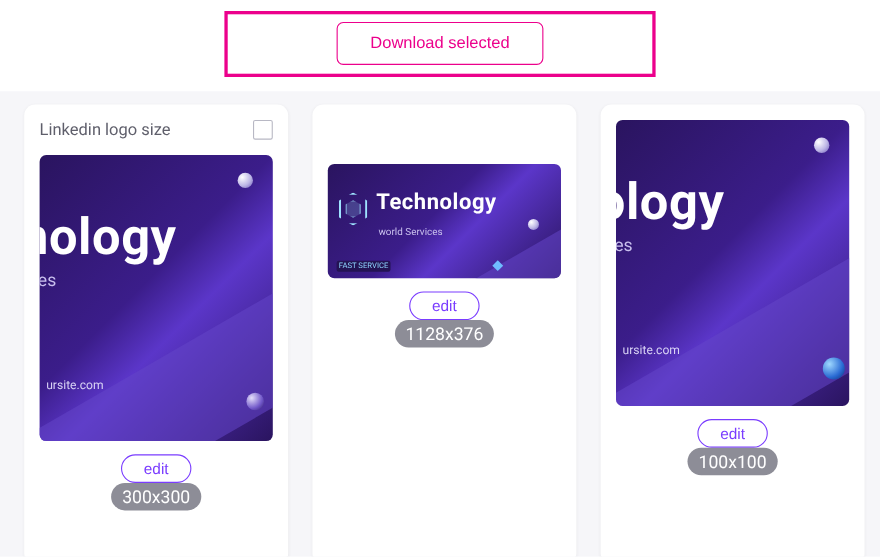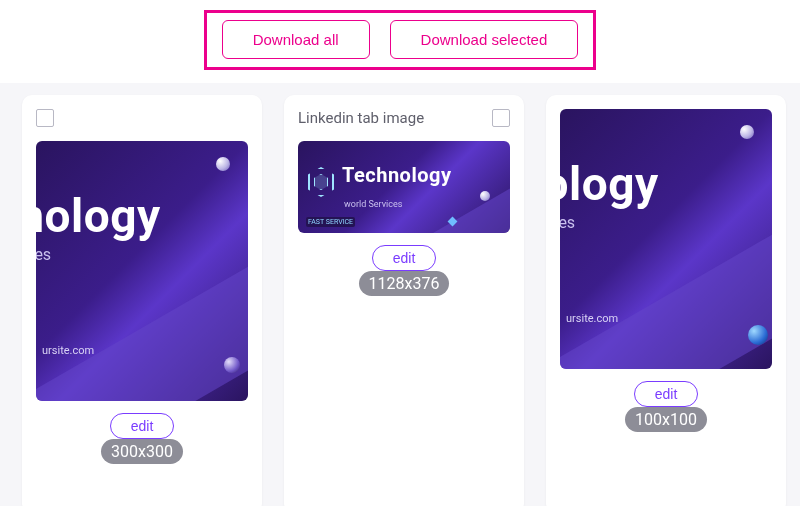--- a/index.html
+++ b/index.html
@@ -70,21 +70,21 @@
     cursor: pointer;
     background: #fff;
   }
   .thumb {
     position: relative;
     border-radius: 6px;
     overflow: hidden;
     background: linear-gradient(135deg, #2a145f 0%, #3b1d8a 45%, #5b36c9 60%, #2a145f 100%);
   }
   .thumb.tall { height: 260px; }
-  .thumb.wide { height: 92px; }
+  .thumb.wide { height: 104px; margin-top: 40px; }
   .thumb .stripe {
     position: absolute;
     width: 420px;
     height: 90px;
     background: rgba(100, 70, 200, 0.55);
     transform: rotate(-30deg);
   }
   .thumb.tall .stripe { left: -80px; bottom: -10px; }
   .thumb.wide .stripe { left: -60px; bottom: -56px; height: 60px; }
   .thumb .bigtext {
@@ -182,50 +182,46 @@
     padding: 3px 10px;
     border-radius: 999px;
   }
   .card3 .thumb.tall .bigtext { left: -70px; }
   .card3 .thumb.tall .orb.b { right: 4px; bottom: 24px; width:20px; height:20px; background: radial-gradient(circle at 30% 30%, #9fd9ff, #2a6bd4 60%, #0a2a72);}
 </style>
 </head>
 <body>
 
 <div class="toolbar">
-  <button class="dl-btn">Download all</button>
   <button class="dl-btn">Download selected</button>
 </div>
 <div class="highlight-box"></div>
 
 <div class="cards">
 
   <div class="card">
     <div class="card-head">
+      <span class="card-title">Linkedin logo size</span>
       <div class="chk"></div>
     </div>
     <div class="thumb tall">
       <div class="orb a"></div>
       <div class="bigtext">hnology</div>
       <div class="subtext">ces</div>
       <div class="stripe"></div>
       <div class="sitetxt">ursite.com</div>
       <div class="orb b"></div>
     </div>
     <div class="card-foot">
       <button class="edit-btn">edit</button>
       <span class="dim-badge">300x300</span>
     </div>
   </div>
 
   <div class="card">
-    <div class="card-head">
-      <span class="card-title">Linkedin tab image</span>
-      <div class="chk"></div>
-    </div>
     <div class="thumb wide">
       <div class="hex"></div>
       <div class="hex-inner"></div>
       <div class="bigtext">Technology</div>
       <div class="subtext">world Services</div>
       <div class="stripe"></div>
       <span class="tag">FAST SERVICE</span>
       <div class="orb a"></div>
       <div class="sq"></div>
     </div>

